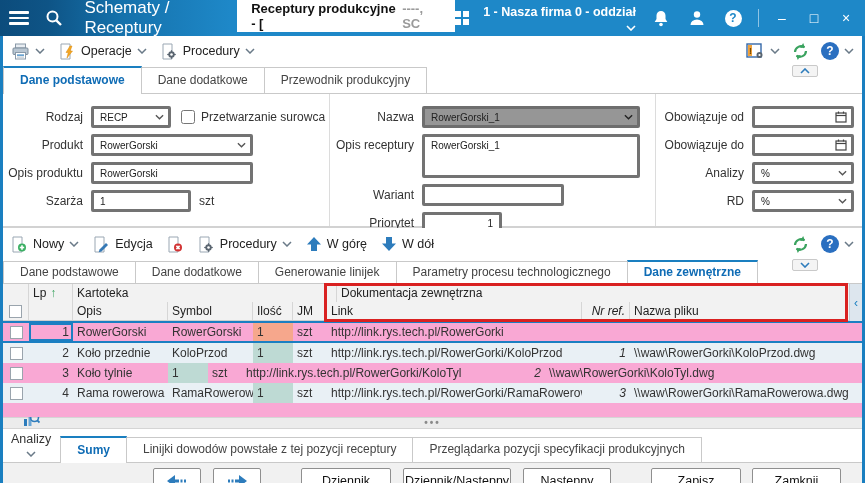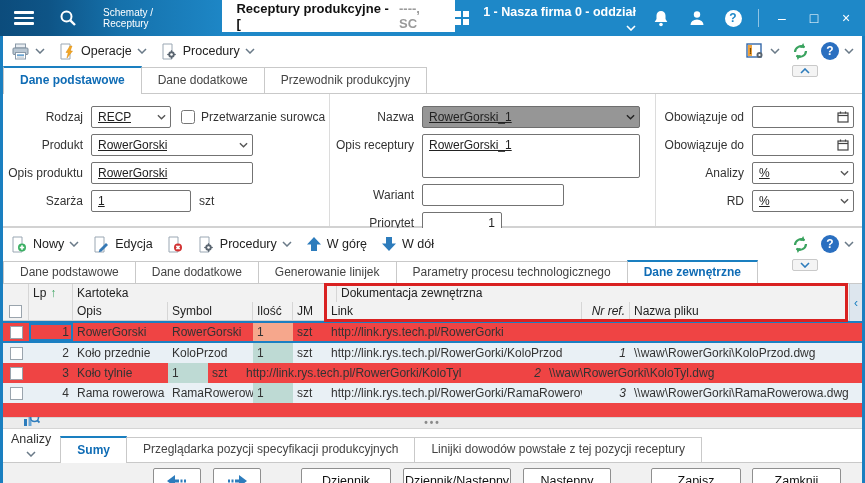--- a/index.html
+++ b/index.html
@@ -7,21 +7,21 @@
   body { font-family:"Liberation Sans", sans-serif; font-size:12px; color:#333; background:#fff; }
   .window { width:865px; height:483px; border-left:3px solid #1a7fc0; border-right:3px solid #1a7fc0; background:#fff; position:relative; }
 
   
   .header { height:36px; margin:0 -3px; display:flex; align-items:stretch; background:#1e88c8; }
   .hdr-left { display:flex; align-items:stretch; background:linear-gradient(90deg,#0c4c7c 0,#0e5486 48px,#1571ab 120px,#1e88c8 230px); }
   .hamburger { width:48px; display:flex; align-items:center; justify-content:center; cursor:pointer; }
   .hamburger .bars { width:20px; }
   .hamburger .bars div { height:2.5px; background:#fff; margin:3px 0; border-radius:1px; }
   .search-btn { width:42px; display:flex; align-items:center; justify-content:center; cursor:pointer; }
-  .breadcrumb { display:flex; align-items:center; padding:0 22px 0 14px; color:#fff; font-size:10px; }
+  .breadcrumb { display:flex; align-items:center; padding:0 22px 0 14px; color:#fff; font-size:17px; }
   .win-tab { background:#fff; height:32px; display:flex; align-items:center; padding:0 14px; min-width:218px; font-weight:bold; font-size:13px; color:#111; }
   .win-tab .muted { color:#9a9a9a; font-weight:bold; margin-left:4px; }
   .hdr-right { margin-left:auto; display:flex; align-items:center; gap:14px; padding-right:10px; color:#fff; }
   .grid-icon { display:grid; grid-template-columns:6px 6px; grid-template-rows:6px 6px; gap:2px; }
   .grid-icon div { background:#fff; }
   .company { display:flex; align-items:flex-end; gap:6px; font-weight:bold; font-size:12.5px; white-space:nowrap; cursor:pointer;flex-direction:column; }
   .hdr-ico { width:22px; height:22px; display:flex; align-items:center; justify-content:center; cursor:pointer; }
   .help-circle { width:17px; height:17px; border-radius:50%; background:#fff; color:#1e88c8; font-weight:bold; font-size:12px; display:flex; align-items:center; justify-content:center; }
   .hdr-sep { width:1px; height:18px; background:rgba(255,255,255,.5); }
   .winctl { font-size:14px; cursor:pointer; width:18px; text-align:center; }
@@ -42,34 +42,34 @@
   
   .formpanel { height:134px; position:relative; border-bottom:2px solid #d2d2d2; background:#fff; }
   .fcol { position:absolute; top:0; height:100%; padding-top:12px; }
   .fcol1 { left:0; width:326px; }
   .fcol2 { left:326px; width:326px; border-left:1px solid #dcdcdc; }
   .fcol3 { left:652px; width:207px; border-left:1px solid #dcdcdc; }
   .frow { display:flex; align-items:center; margin-bottom:6px; }
   .flabel { width:88px; text-align:right; padding-right:8px; color:#333; flex:none; }
   .fcol2 .flabel { width:92px; }
   .fcol3 .flabel { width:96px; }
-  .ctrl { border:1px solid #737373; border-radius:2px; height:22px; background:#fff; display:flex; align-items:center; padding:0 4px 0 6px; font-size:12px; color:#222;text-decoration:underline; }
+  .ctrl { border:3px solid #737373; border-radius:2px; height:22px; background:#fff; display:flex; align-items:center; padding:0 4px 0 6px; font-size:10px; color:#222; }
   .select { justify-content:space-between; cursor:pointer; gap:6px; }
   .select .val { overflow:hidden; white-space:nowrap; }
   .select.grey { background:#969696; border-color:#6e6e6e; }
   input.ctrl { padding:0 6px; }
   input.num { text-align:right; }
   textarea.ctrl { height:44px; padding:3px 6px; resize:none; align-items:flex-start; font-family:"Liberation Sans",sans-serif; }
   .unit { margin-left:8px; }
   .cb-wrap { display:flex; align-items:center; gap:6px; margin-left:10px; }
   input[type=checkbox] { width:14px; height:14px; accent-color:#fff; }
   .datefield { justify-content:space-between; cursor:pointer; }
 
   
-  .table-wrap { position:relative; background:#ef4444; }
+  .table-wrap { position:relative; background:#f9a8d4; }
   .trow { display:flex; height:20px; align-items:stretch; }
   .thead .trow { height:18px; background:#f2f2f2; }
   .thead { border-bottom:1px solid #cfcfcf; }
   .tc { padding:2px 4px; white-space:nowrap; overflow:hidden; display:flex; align-items:center; }
   .thead .tc { border-right:1px solid #d6d6d6; color:#222; }
   .c-cb{width:26px; justify-content:center;} .c-lp{width:44px; justify-content:flex-end;}
   .c-opis{width:95px;} .c-sym{width:85px;} .c-qty{width:40px;} .c-jm{width:34px;}
   .c-link{width:255px;} .c-ref{width:48px; justify-content:flex-end;font-style:italic;} .c-file{width:218px;}
   .c-group-kart{width:264px;} .c-group-dok{width:521px;}
   .lp-hdr{ color:#0f6cb5; justify-content:flex-start; gap:4px; }
@@ -520,22 +520,22 @@
           <rect x="5.5" y="4" width="3" height="11" fill="#6aa5d4"></rect>
           <circle cx="11.5" cy="6.5" r="4" fill="none" stroke="#2d7cbc" stroke-width="1.6"></circle>
           <line x1="14.3" y1="9.3" x2="16.5" y2="11.5" stroke="#2d7cbc" stroke-width="1.8"></line>
         </svg>
       <span>Analizy</span>
       <svg class="chev" width="10" height="6" viewBox="0 0 10 6">
           <polyline points="1,1 5,5 9,1" fill="none" stroke="#6a7a88" stroke-width="1.5"></polyline>
         </svg>
     </div>
     <div class="tab active" style="height:27px;line-height:24px;">Sumy</div>
+    <div class="tab" style="height:25px;line-height:23px;">Linijki dowodów powstałe z  tej pozycji receptury</div>
     <div class="tab" style="height:25px;line-height:23px;">Przeglądarka pozycji specyfikacji produkcyjnych</div>
-    <div class="tab" style="height:25px;line-height:23px;">Linijki dowodów powstałe z  tej pozycji receptury</div>
   </div>
 
   <div class="btnbar">
     <div class="sp" style="width:150px;"></div>
     <div class="btn nav">
       <svg width="20" height="12" viewBox="0 0 20 12">
           <path d="M8 0 L0 6 L8 12 V7.5 H12 V4.5 H8 Z" fill="#2d7cbc"></path>
           <rect x="13.5" y="4.5" width="2" height="3" fill="#2d7cbc"></rect>
           <rect x="17" y="4.5" width="2" height="3" fill="#2d7cbc"></rect>
         </svg>

